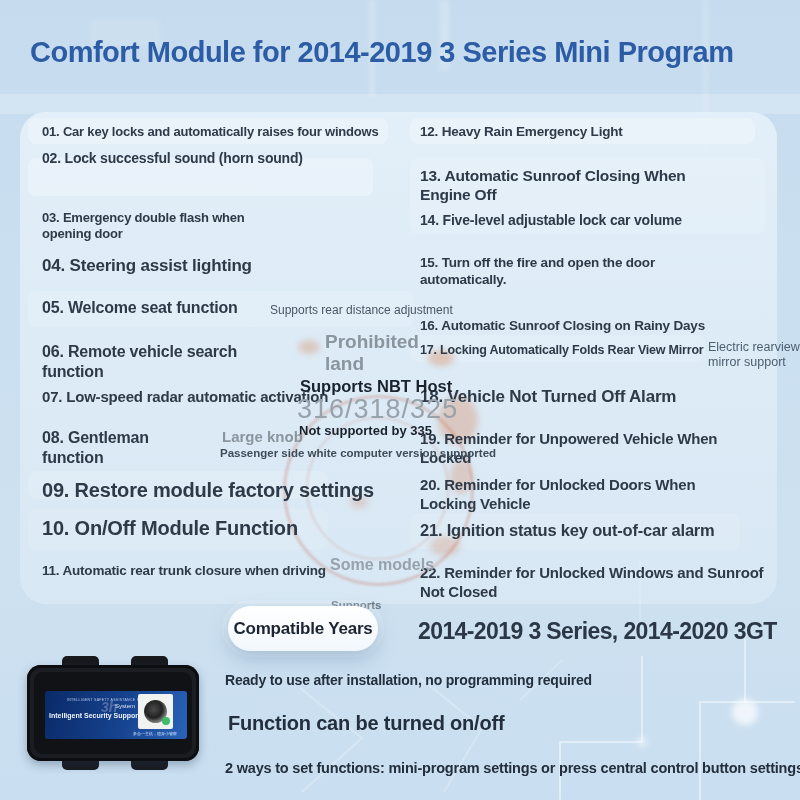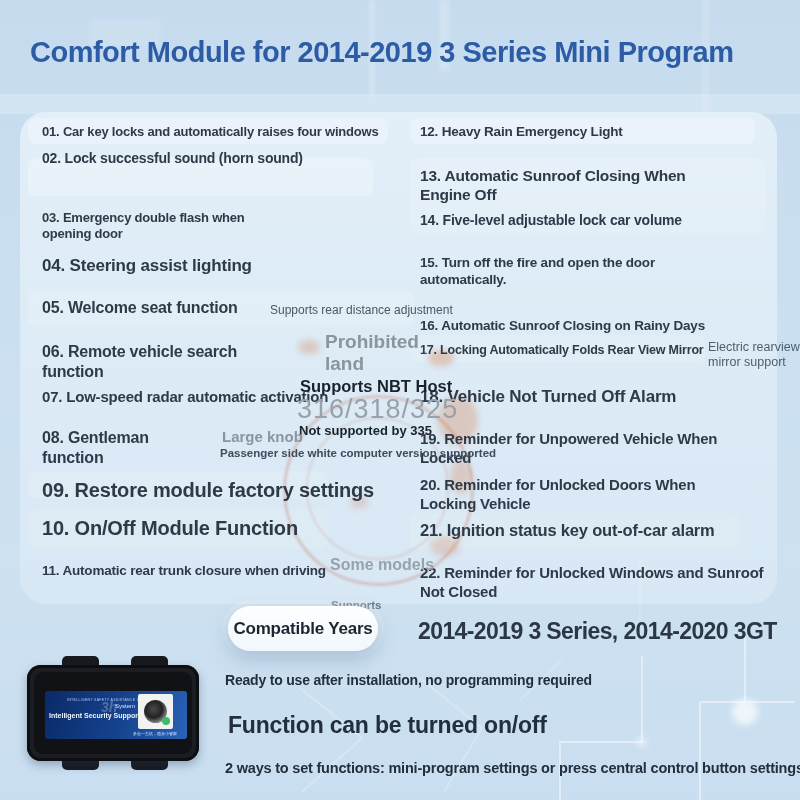--- a/index.html
+++ b/index.html
@@ -138,21 +138,21 @@
   <div class="ann nowrap" style="left:220px;top:447px;font-size:11.5px;color:#3f4c59;font-weight:600;">Passenger side white computer version supported</div>
   <div class="ann" style="left:708px;top:340px;font-size:12.5px;width:92px;color:#4c5f6f;">Electric rearview mirror support</div>
   <div class="ann gray nowrap" style="left:330px;top:556px;font-size:16px;color:#98a2aa;">Some models</div>
   <div class="ann nowrap" style="left:331px;top:583px;font-size:11.5px;color:#6d7883;font-weight:600;margin-top:16px;">Supports</div>
 
   <div class="pill">
     <span>Compatible Years</span>
   </div>
   <div class="years">2014-2019 3 Series, 2014-2020 3GT</div>
   <div class="btxt" style="left:225px;top:672px;font-size:14px;">Ready to use after installation, no programming required</div>
-  <div class="btxt" style="left:228px;top:712px;font-size:23px;">Function can be turned on/off</div>
+  <div class="btxt" style="left:228px;top:712px;font-size:20px;">Function can be turned on/off</div>
   <div class="btxt" style="left:225px;top:760px;font-size:14.5px;">2 ways to set functions: mini-program settings or press central control button settings</div>
 
   <div>
     <div class="dev-tab" style="left:62px;top:656px;width:37px;height:16px;"></div>
     <div class="dev-tab" style="left:131px;top:656px;width:37px;height:16px;"></div>
     <div class="dev-tab" style="left:62px;top:754px;width:37px;height:16px;"></div>
     <div class="dev-tab" style="left:131px;top:754px;width:37px;height:16px;"></div>
     <div class="dev-case"></div>
     <div class="dev-bezel"></div>
     <div class="dev-screen">

